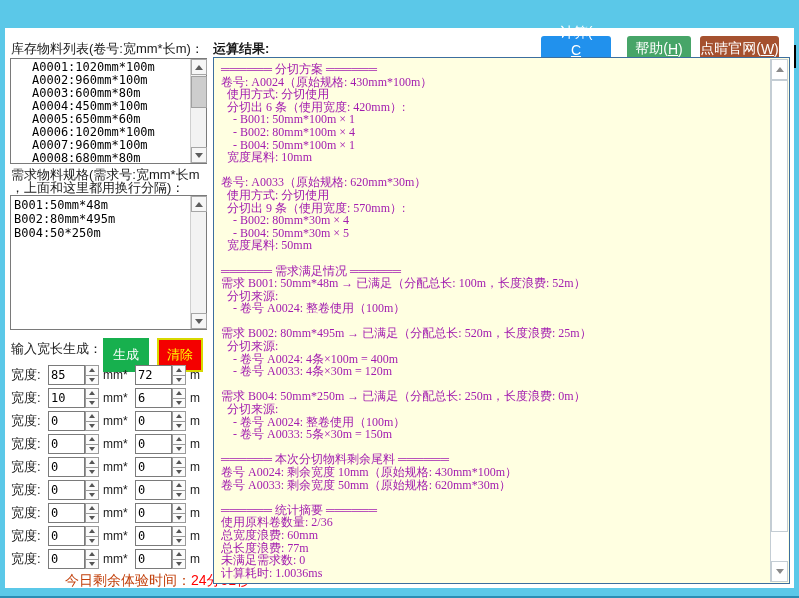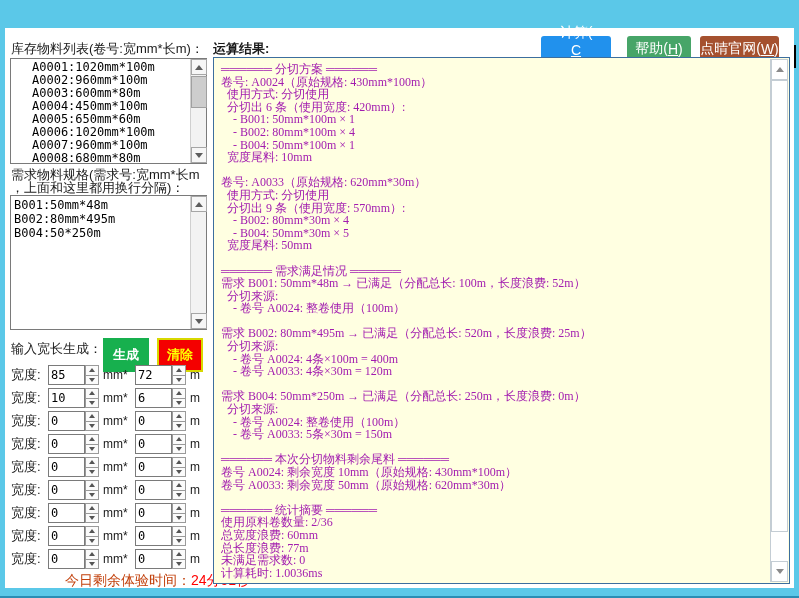--- a/index.html
+++ b/index.html
@@ -46,21 +46,21 @@
   .tri-up { width:0; height:0; border-left:4px solid transparent; border-right:4px solid transparent; border-bottom:5px solid #5d5d5d; }
   .tri-down { width:0; height:0; border-left:4px solid transparent; border-right:4px solid transparent; border-top:5px solid #5d5d5d; }
 
   
   .demand-box { position:absolute; left:5px; top:167px; width:197px; height:135px; background:#fff; border:1px solid #7a7a7a; }
   .demand-box textarea { position:absolute; left:1px; top:1px; width:177px; height:131px; border:none; resize:none; outline:none;
     font-family:"DejaVu Sans Mono", monospace; font-size:12px; line-height:14px; color:#000; padding:1px 0 0 2px; background:#fff; }
 
   
   .gen-label { left:6px; top:314px; }
-  .gen-btn { position:absolute; top:310px; height:34px; border:none; font-size:13px; font-weight:bold; cursor:pointer; }
+  .gen-btn { position:absolute; top:310px; height:34px; border:none; font-size:13px; font-weight:normal; cursor:pointer; }
   .btn-generate { left:98px; width:46px; background:#17b04e; color:#fff; }
   .btn-clear { left:152px; width:46px; background:#f40000; color:#ffff00; border:2px solid #d8d800; }
 
   
   .rows { position:absolute; left:6px; top:336px; width:196px; }
   .srow { display:flex; align-items:center; height:22px; margin-bottom:1px; }
   .srow .wlbl { width:37px; font-size:13px; color:#1a1a1a; }
   .srow input { width:37px; height:20px; border:1px solid #7a7a7a; font-size:12px; padding-left:2px;
     font-family:"DejaVu Sans Mono", monospace; }
   .spin { display:flex; flex-direction:column; width:14px; height:20px; }

